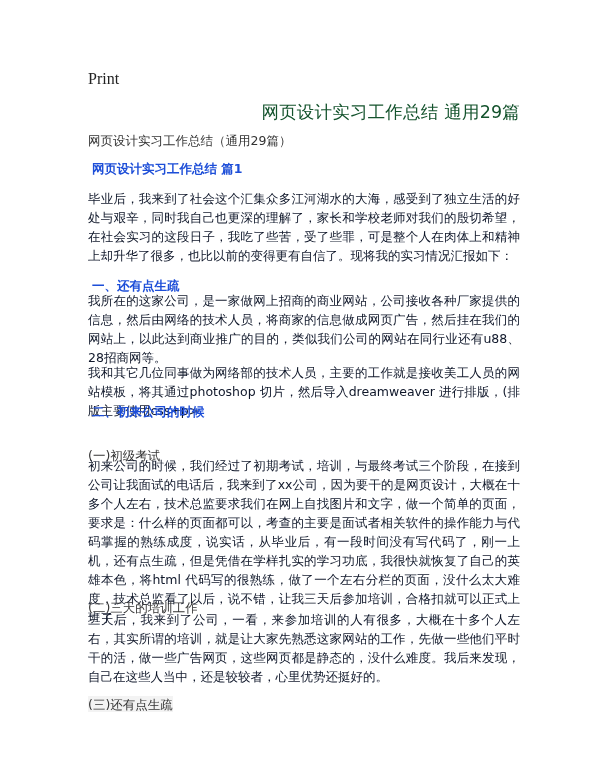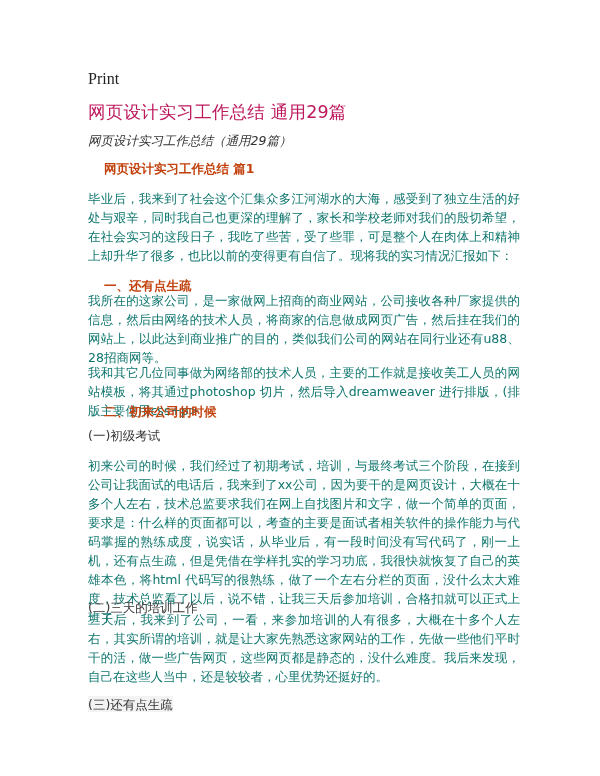--- a/index.html
+++ b/index.html
@@ -3,44 +3,44 @@
 <meta charset="utf-8">
 <style>
   html, body { margin: 0; padding: 0; background: #ffffff; }
   body {
     width: 600px; height: 776px; overflow: hidden; position: relative;
     font-family: "DejaVu Sans", "Liberation Sans", sans-serif;
     color: #1a1a1a;
   }
   .page { position: absolute; left: 88px; top: 0; width: 432px; }
   .print { position: absolute; top: 70px; left: 0; font-family: "Liberation Serif", "DejaVu Serif", serif; font-size: 16px; color: #222; }
-  .title { position: absolute; top: 100px; left: 0; width: 432px; text-align: left; font-size: 17.5px; color: #be185d; letter-spacing: 0.2px; }
-  .subtitle { position: absolute; top: 133px; left: 0; font-size: 12.5px; color: #333; font-style: italic; }
-  .h-bold { position: absolute; left: 16px; font-size: 12.5px; font-weight: bold; color: #c2410c; text-align: center; }
-  .p { position: absolute; left: 0; width: 432px; font-size: 12.5px; line-height: 19px; color: #0f766e; text-align: justify; }
+  .title { position: absolute; top: 100px; left: 0; width: 432px; text-align: right; font-size: 17.5px; color: #14532d; letter-spacing: 0.2px; }
+  .subtitle { position: absolute; top: 133px; left: 0; font-size: 12.5px; color: #333; }
+  .h-bold { position: absolute; left: 4px; font-size: 12.5px; font-weight: bold; color: #1d4ed8; text-align: center; }
+  .p { position: absolute; left: 0; width: 432px; font-size: 12.5px; line-height: 19px; color: #0f172a; text-align: justify; }
   .sub { position: absolute; left: 0; font-size: 12.5px; color: #333; }
   .bar { position: absolute; left: 0; height: 16px; background: #f3f3f3; }
 </style>
 </head>
 <body>
 
 <div class="page">
   <div class="print">Print</div>
   <div class="title">网页设计实习工作总结 通用29篇</div>
   <div class="subtitle">网页设计实习工作总结（通用29篇）</div>
   <div class="h-bold" style="top:161px;">网页设计实习工作总结 篇1</div>
 
   <div class="p" style="top:189px;">毕业后，我来到了社会这个汇集众多江河湖水的大海，感受到了独立生活的好处与艰辛，同时我自己也更深的理解了，家长和学校老师对我们的殷切希望，在社会实习的这段日子，我吃了些苦，受了些罪，可是整个人在肉体上和精神上却升华了很多，也比以前的变得更有自信了。现将我的实习情况汇报如下：</div>
 
   <div class="h-bold" style="top:278px;">一、还有点生疏</div>
   <div class="p" style="top:291px;">我所在的这家公司，是一家做网上招商的商业网站，公司接收各种厂家提供的信息，然后由网络的技术人员，将商家的信息做成网页广告，然后挂在我们的网站上，以此达到商业推广的目的，类似我们公司的网站在同行业还有u88、28招商网等。</div>
   <div class="p" style="top:363px;">我和其它几位同事做为网络部的技术人员，主要的工作就是接收美工人员的网站模板，将其通过photoshop 切片，然后导入dreamweaver 进行排版，(排版主要使用css+p&gt;</div>
 
   <div class="h-bold" style="top:404px;">二、初来公司的时候</div>
-  <div class="sub" style="top:428px;">(一)初级考试</div>
+  <div class="sub" style="top:448px;">(一)初级考试</div>
   <div class="p" style="top:456px;">初来公司的时候，我们经过了初期考试，培训，与最终考试三个阶段，在接到公司让我面试的电话后，我来到了xx公司，因为要干的是网页设计，大概在十多个人左右，技术总监要求我们在网上自找图片和文字，做一个简单的页面，要求是：什么样的页面都可以，考查的主要是面试者相关软件的操作能力与代码掌握的熟练成度，说实话，从毕业后，有一段时间没有写代码了，刚一上机，还有点生疏，但是凭借在学样扎实的学习功底，我很快就恢复了自己的英雄本色，将html 代码写的很熟练，做了一个左右分栏的页面，没什么太大难度，技术总监看了以后，说不错，让我三天后参加培训，合格扣就可以正式上班了。</div>
 
   <div class="sub" style="top:600px;">(二)三天的培训工作</div>
   <div class="p" style="top:610px;">三天后，我来到了公司，一看，来参加培训的人有很多，大概在十多个人左右，其实所谓的培训，就是让大家先熟悉这家网站的工作，先做一些他们平时干的活，做一些广告网页，这些网页都是静态的，没什么难度。我后来发现，自己在这些人当中，还是较较者，心里优势还挺好的。</div>
 
   <div class="bar" style="top:696px; width:85px;"></div>
   <div class="sub" style="top:697px;">(三)还有点生疏</div>
 </div>
 
 </body></html>

